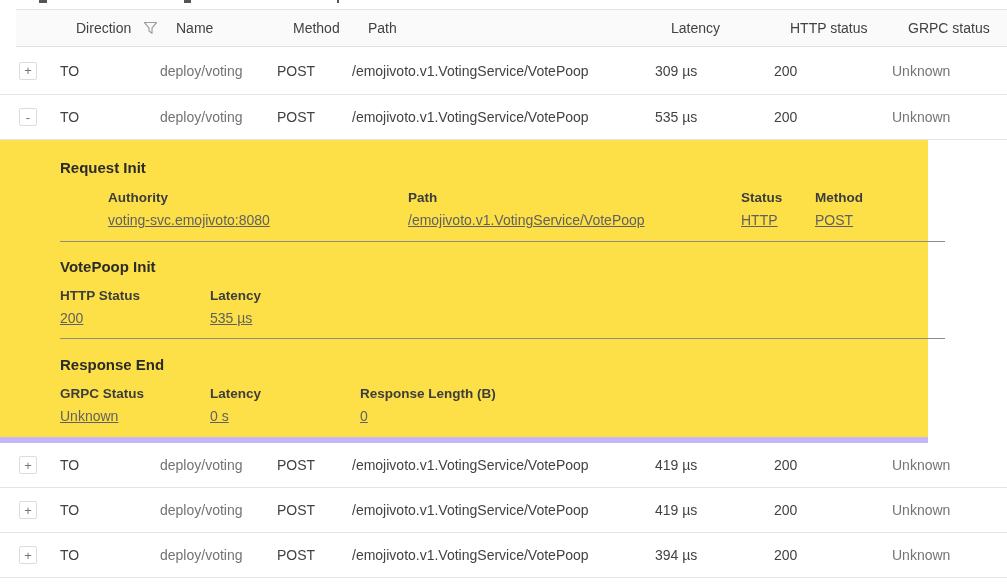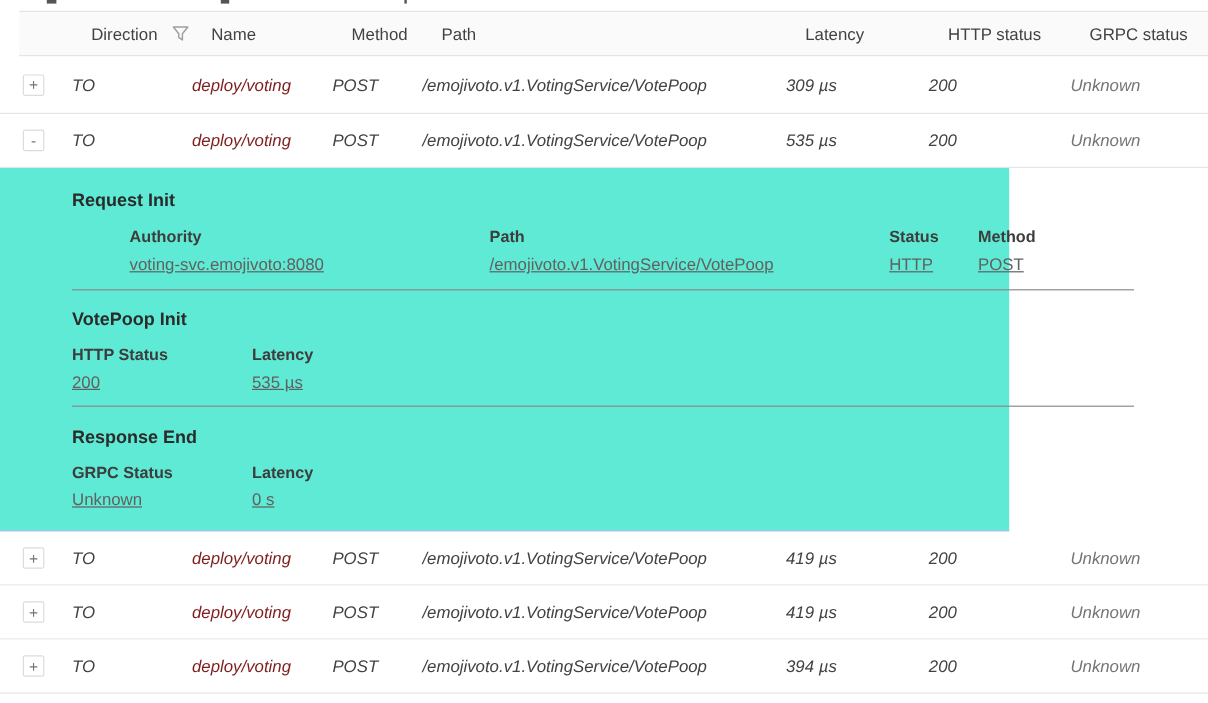--- a/index.html
+++ b/index.html
@@ -28,36 +28,36 @@
   .col-name { left:160px; }
   .col-meth { left:277px; }
   .col-path { left:352px; }
   .col-lat  { left:655px; }
   .col-http { left:774px; }
   .col-grpc { left:892px; }
 
   .rows { position:absolute; left:0; top:47px; width:1007px; }
   .trow { position:relative; width:1007px; height:45px; border-bottom:1px solid #e4e4e4; background:#fff; }
   .trow.tall { height:48px; }
-  .trow .c { position:absolute; top:50%; transform:translateY(-50%); white-space:nowrap; color:#424242;font-style:italic; }
+  .trow .c { position:absolute; top:50%; transform:translateY(-50%); white-space:nowrap; color:#424242; }
   .trow .grpc-val { color:#757575; }
-  .trow a.name-link { color:#7f1d1d; text-decoration:none; cursor:pointer;text-align:center; }
+  .trow a.name-link { color:#737373; text-decoration:none; cursor:pointer;text-align:center; }
 
   .expand-btn {
     position:absolute; left:19px; top:50%; transform:translateY(-50%);
     width:18px; height:18px; background:#fff; border:1px solid #dcdcdc; border-radius:2px;
     color:#757575; font-size:13px; line-height:15px; text-align:center; cursor:pointer; padding:0;
     font-family:"Liberation Sans", sans-serif;
   }
 
   .filter-icon { position:absolute; left:127px; top:50%; transform:translateY(-50%); cursor:pointer; display:inline-flex; }
 
   
   .detail {
-    position:relative; width:841px; height:303px; background:#5eead4; border-bottom:1px solid #c4b5fd;
+    position:relative; width:928px; height:303px; background:#fde047; border-bottom:6px solid #c4b5fd;
   }
   .detail .sec-title { position:absolute; left:60px; font-size:15px; font-weight:bold; color:#2b2b2b; white-space:nowrap; }
   .detail .fld { position:absolute; white-space:nowrap; }
   .detail .fld .lbl { font-weight:bold; font-size:13.5px; color:#3d3d3d; }
   .detail .fld .val { margin-top:7px; font-size:14px; color:#616161;text-decoration:underline; }
   .detail .hr { position:absolute; left:60px; width:885px; height:0; border-top:1px solid #8c8c8c; }
 
   .t1 { top:19px; }  .t2 { top:118px; } .t3 { top:216px; }
   .fr1 { top:50px;margin-left:48px; } .fr2 { top:148px; } .fr3 { top:246px; }
   .d-a { left:60px; } .d-b { left:360px; } .d-c { left:693px; } .d-d { left:767px; } .d-e { left:843px; }
@@ -148,20 +148,24 @@
 
       <div class="sec-title t3">Response End</div>
       <div class="fld fr3 d-a">
         <div class="lbl">GRPC Status</div>
         <div class="val">Unknown</div>
       </div>
       <div class="fld fr3 d-f">
         <div class="lbl">Latency</div>
         <div class="val">0 s</div>
       </div>
+      <div class="fld fr3 d-b">
+        <div class="lbl">Response Length (B)</div>
+        <div class="val">0</div>
+      </div>
     </div>
 
     <div class="trow">
       <button class="expand-btn">+</button>
       <span class="c col-dir">TO</span>
       <a class="c col-name name-link">deploy/voting</a>
       <span class="c col-meth">POST</span>
       <span class="c col-path">/emojivoto.v1.VotingService/VotePoop</span>
       <span class="c col-lat">419 µs</span>
       <span class="c col-http">200</span>

